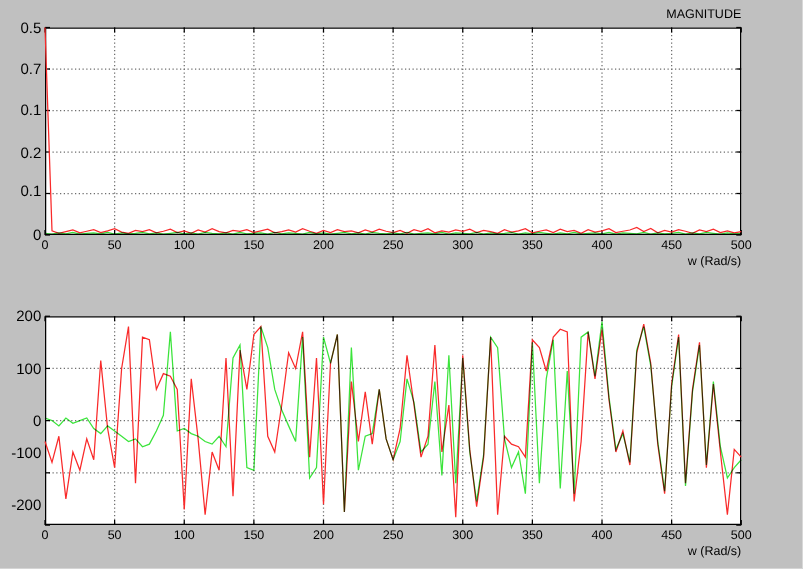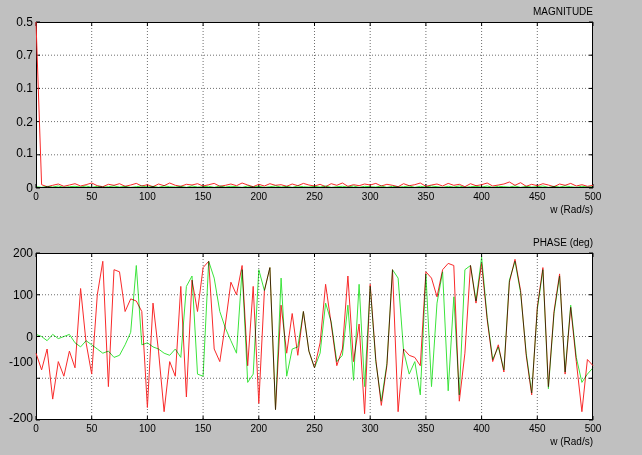--- a/index.html
+++ b/index.html
@@ -108,21 +108,20 @@
       <div class="xtick" style="left: 557px; top: 169px;">500</div>
       <div class="ytick" style="top: 161px;">0</div>
       <div class="ytick" style="top: 126px;">0.1</div>
       <div class="ytick" style="top: 94.6px;">0.2</div>
       <div class="ytick" style="top: 61.4px;">0.1</div>
       <div class="ytick" style="top: 28.2px;">0.7</div>
       <div class="ytick" style="top: -5px;">0.5</div>
     </div>
   <div class="plot-xlabel xlabel-mag">w (Rad/s)</div>
 
-  <div class="plot-title title-phase">PHASE (deg)</div>
   <svg class="axes axes-phase" width="557" height="167">
       <rect x="0" y="0" width="557" height="167" fill="#ffffff"></rect>
       <line x1="55.7" y1="0" x2="55.7" y2="167" stroke="#6e6e6e" stroke-width="1" stroke-dasharray="1 2"></line>
       <line x1="111.4" y1="0" x2="111.4" y2="167" stroke="#6e6e6e" stroke-width="1" stroke-dasharray="1 2"></line>
       <line x1="167.1" y1="0" x2="167.1" y2="167" stroke="#6e6e6e" stroke-width="1" stroke-dasharray="1 2"></line>
       <line x1="222.8" y1="0" x2="222.8" y2="167" stroke="#6e6e6e" stroke-width="1" stroke-dasharray="1 2"></line>
       <line x1="278.5" y1="0" x2="278.5" y2="167" stroke="#6e6e6e" stroke-width="1" stroke-dasharray="1 2"></line>
       <line x1="334.2" y1="0" x2="334.2" y2="167" stroke="#6e6e6e" stroke-width="1" stroke-dasharray="1 2"></line>
       <line x1="389.9" y1="0" x2="389.9" y2="167" stroke="#6e6e6e" stroke-width="1" stroke-dasharray="1 2"></line>
       <line x1="445.6" y1="0" x2="445.6" y2="167" stroke="#6e6e6e" stroke-width="1" stroke-dasharray="1 2"></line>
@@ -171,21 +170,21 @@
       <div class="xtick" style="left: 55.7px; top: 170px;">50</div>
       <div class="xtick" style="left: 111.4px; top: 170px;">100</div>
       <div class="xtick" style="left: 167.1px; top: 170px;">150</div>
       <div class="xtick" style="left: 222.8px; top: 170px;">200</div>
       <div class="xtick" style="left: 278.5px; top: 170px;">250</div>
       <div class="xtick" style="left: 334.2px; top: 170px;">300</div>
       <div class="xtick" style="left: 389.9px; top: 170px;">350</div>
       <div class="xtick" style="left: 445.6px; top: 170px;">400</div>
       <div class="xtick" style="left: 501.3px; top: 170px;">450</div>
       <div class="xtick" style="left: 557px; top: 170px;">500</div>
-      <div class="ytick" style="top: 160px; text-align: right;">-200</div>
+      <div class="ytick" style="top: 146px; text-align: right;">-200</div>
       <div class="ytick" style="top: 104px;">-100</div>
       <div class="ytick" style="top: 78.5px;">0</div>
       <div class="ytick" style="top: 36.75px;">100</div>
       <div class="ytick" style="top: -5px;">200</div>
     </div>
   <div class="plot-xlabel xlabel-phase">w (Rad/s)</div>
 
 </div>
 
 </body></html>

